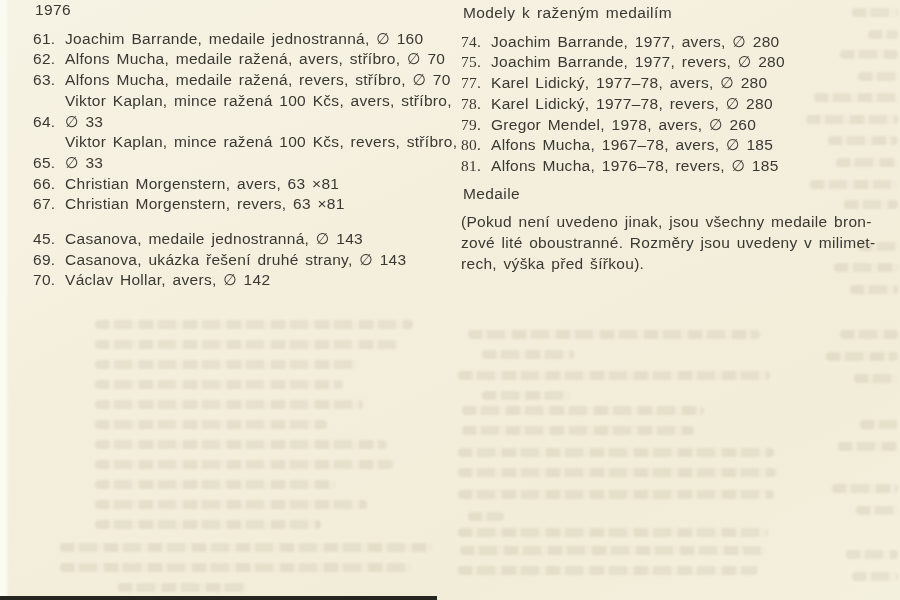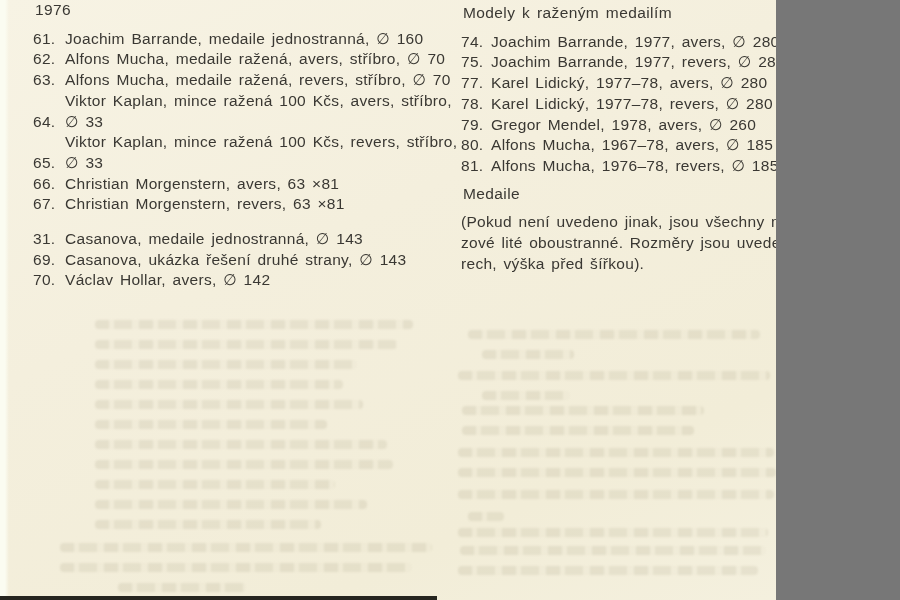--- a/index.html
+++ b/index.html
@@ -1,19 +1,19 @@
 <!DOCTYPE html>
 <html><head>
 <meta charset="utf-8">
 <style>
   html, body { margin: 0; padding: 0; }
   body { background: #777; }
   .page {
     position: relative;
-    width: 776px; height: 600px;
+    width: 900px; height: 600px;
     overflow: hidden;
     background: linear-gradient(155deg, #f7f3e4 0%, #f4efdd 40%, #f2edd8 78%, #f4f0de 100%);
     font-family: "Liberation Sans", "DejaVu Sans", sans-serif;
     color: #3a3833;
     font-size: 15.5px;
     line-height: 20.7px;
     letter-spacing: 0.3px;
     word-spacing: 2px;
   }
   .edge-left {
@@ -40,21 +40,21 @@
   .col-right { left: 461px; top: 3px;  width: 432px; }
   h2 {
     font-size: 15.5px; font-weight: normal; line-height: 20.7px;
     margin: 0 0 0 2px; letter-spacing: 0.4px;
   }
   .list { margin-top: 8px; }
   .col-left  .sec2 { margin-top: 14px; }
   .col-right .sec2 { margin-top: 7px; }
   .entry { display: flex; align-items: flex-end; }
   .num { flex: 0 0 32px; }
-  .col-right .num { flex: 0 0 30px; }
+  .col-right .num { flex: 0 0 30px; font-family: Liberation Serif, serif; }
   .txt { flex: 1; white-space: pre-line; }
   .note { margin: 8px 0 0 0; white-space: pre-line; }
 </style>
 </head>
 <body>
 
 <div class="page">
 
   <div class="bleed-layer">
       <div class="bleed-line" style="left: 95px; top: 320px; width: 318px;"></div>
@@ -142,21 +142,21 @@
             </div>
             <div class="entry">
               <span class="num">67.</span>
               <span class="txt">Christian Morgenstern, revers, 63 ×81</span>
             </div>
           </div>
       </section>
       <section class="sec2">
         <div class="list">
             <div class="entry">
-              <span class="num">31.</span>
+              <span class="num">45.</span>
               <span class="txt">Casanova, medaile jednostranná, ∅ 143</span>
             </div>
             <div class="entry">
               <span class="num">69.</span>
               <span class="txt">Casanova, ukázka řešení druhé strany, ∅ 143</span>
             </div>
             <div class="entry">
               <span class="num">70.</span>
               <span class="txt">Václav Hollar, avers, ∅ 142</span>
             </div>

